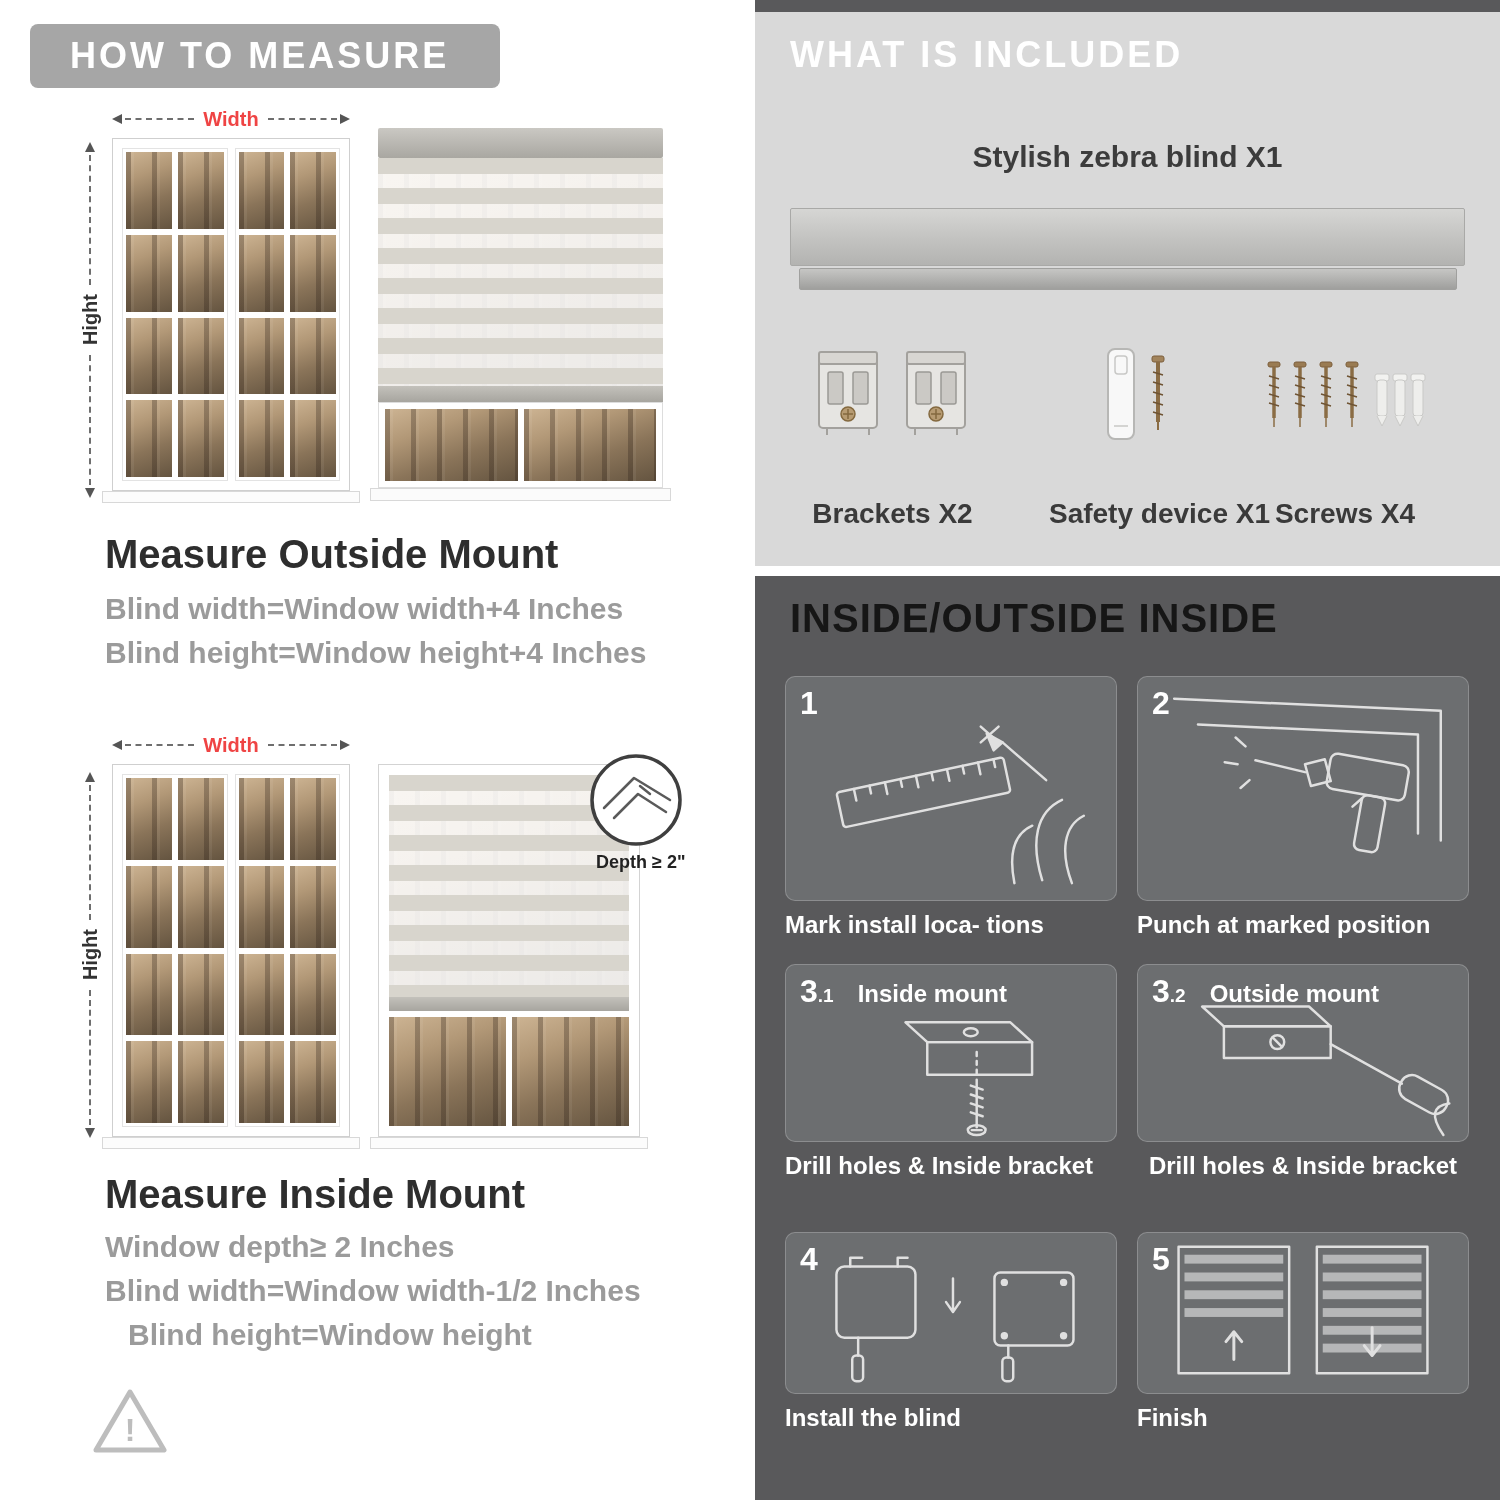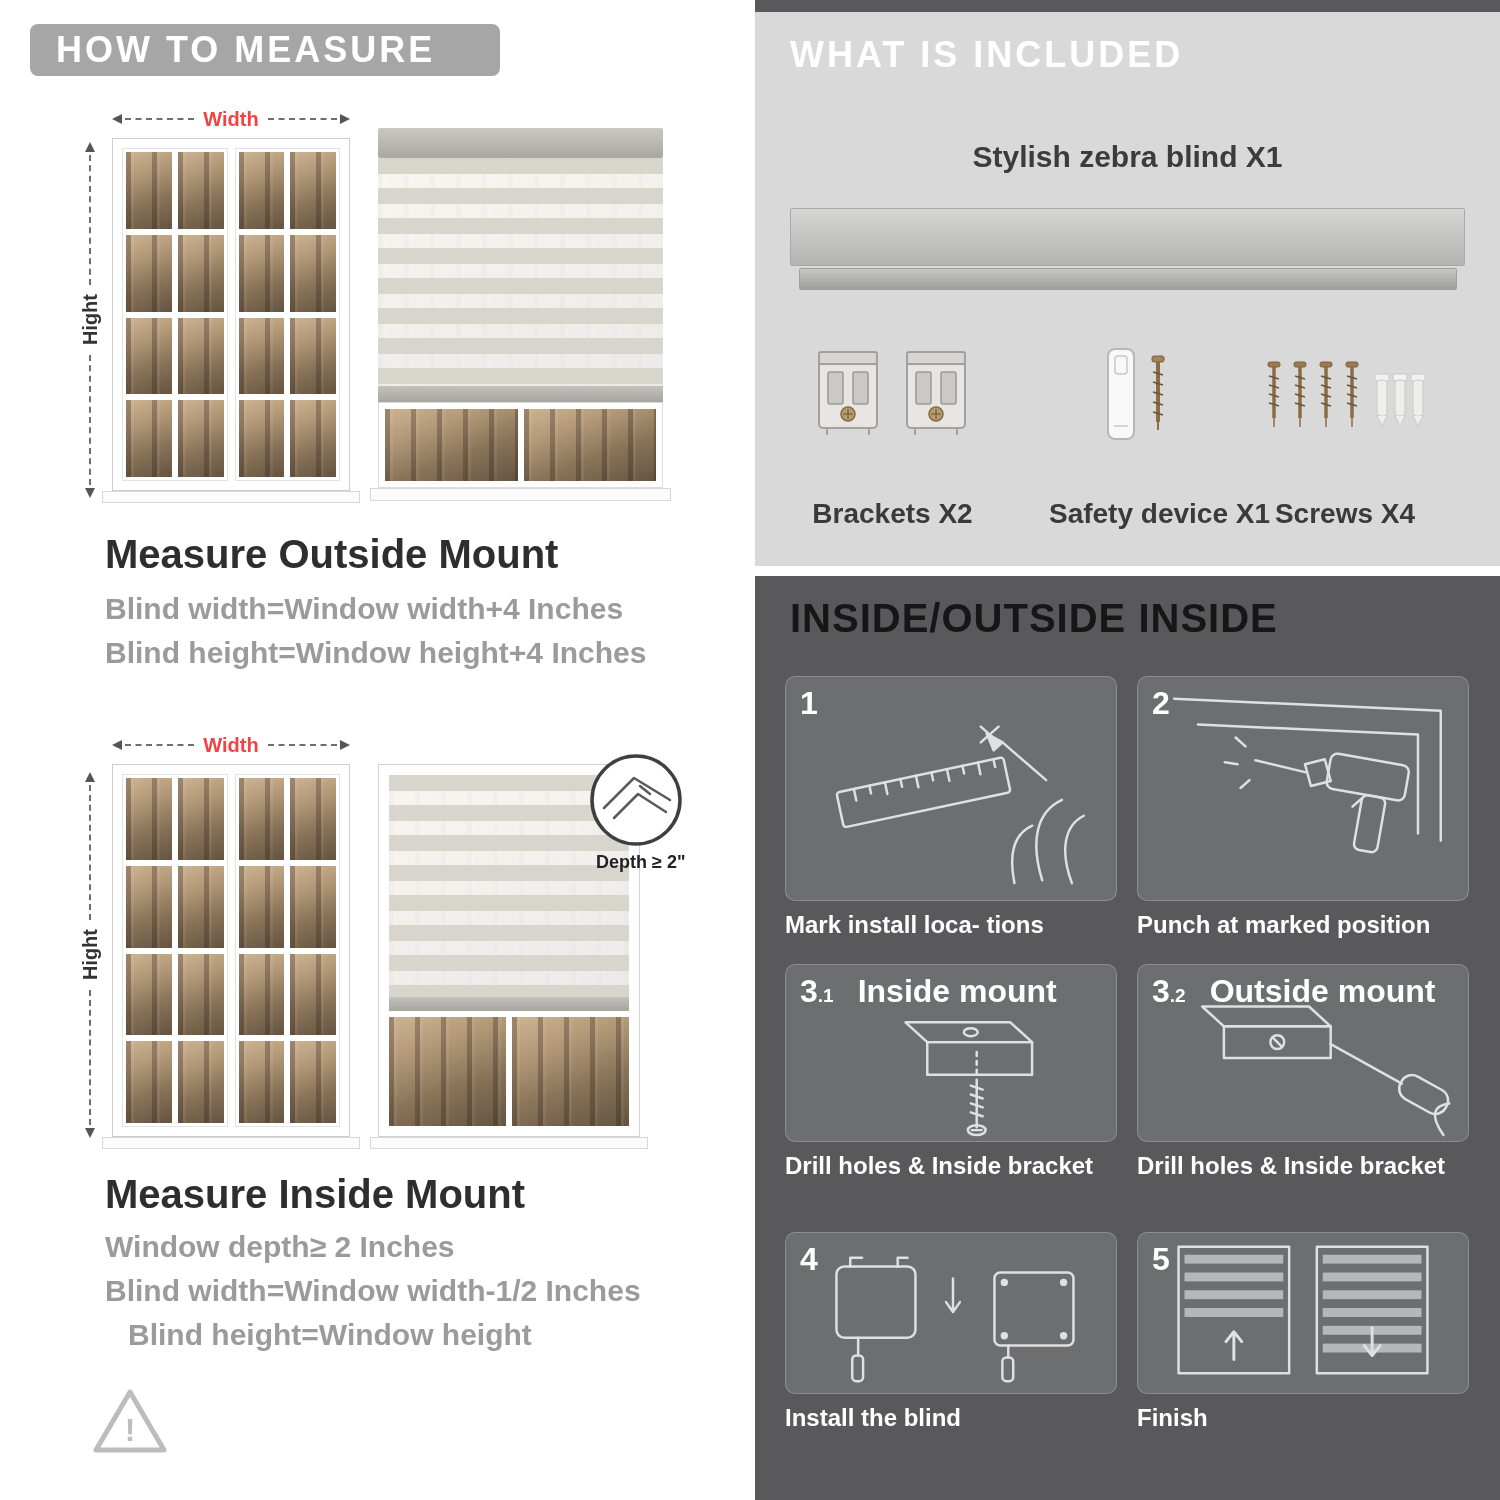--- a/index.html
+++ b/index.html
@@ -2,21 +2,21 @@
 <html><head>
 <meta charset="utf-8">
 <style>
   *{box-sizing:border-box;margin:0;padding:0}
   body{margin:0;background:#fff}
   .canvas{position:relative;width:1500px;height:1500px;background:#fff;overflow:hidden;
     font-family:"Liberation Sans",sans-serif;
     --photo: repeating-linear-gradient(90deg, rgba(44,32,24,0.30) 0 5px, rgba(255,255,255,0.06) 5px 8px, transparent 8px 26px),
              linear-gradient(160deg,#cdb493 0%,#b29877 30%,#8a7459 62%,#645440 100%);}
   .abs{position:absolute}
-  .pill{background:#a6a6a6;border-radius:8px;color:#fff;font-weight:bold;font-size:36px;letter-spacing:3px;display:flex;align-items:center;padding:0 26px;height:52px}
+  .pill{background:#a6a6a6;border-radius:8px;color:#fff;font-weight:bold;font-size:36px;letter-spacing:3px;display:flex;align-items:center;padding:0 40px;height:64px}
   .sec-title{font-size:40px;font-weight:bold;color:#2e2e2e;white-space:nowrap}
   .gray-line{font-size:30px;font-weight:bold;color:#9b9b9b;white-space:nowrap}
   .dim-h{display:flex;align-items:center;height:18px}
   .dim-v{display:flex;flex-direction:column;align-items:center;width:20px}
   .dash-h{flex:1;height:0;border-top:2px dashed #6e6e6e;margin:0 3px}
   .dash-v{flex:1;width:0;border-left:2px dashed #6e6e6e;margin:3px 0}
   .tri{width:0;height:0;display:block}
   .tri-l{border-top:5px solid transparent;border-bottom:5px solid transparent;border-right:10px solid #555}
   .tri-r{border-top:5px solid transparent;border-bottom:5px solid transparent;border-left:10px solid #555}
   .tri-u{border-left:5px solid transparent;border-right:5px solid transparent;border-bottom:10px solid #555}
@@ -41,21 +41,21 @@
   .inc-header{font-size:36px;font-weight:bold;color:#fff;letter-spacing:3px;white-space:nowrap}
   .product-label{font-size:30px;font-weight:bold;color:#3c3c3c;text-align:center;width:100%}
   .item-label{font-size:28px;font-weight:bold;color:#3a3a3a;text-align:center;white-space:nowrap}
   .mount-header{font-size:40px;font-weight:bold;color:#161616;letter-spacing:1px;white-space:nowrap}
   .step{position:absolute}
   .panel{position:relative;background:#6c6e70;border:1px solid rgba(255,255,255,0.22);border-radius:10px;overflow:hidden}
   .art{position:absolute;inset:0;width:100%;height:100%}
   .panel-head{position:absolute;top:8px;left:14px;display:flex;align-items:baseline;gap:24px;color:#fff}
   .num{font-size:32px;font-weight:bold}
   .num small{font-size:19px;font-weight:bold}
-  .inline-label{font-size:32px;font-weight:bold;white-space:nowrap}
+  .inline-label{font-size:24px;font-weight:bold;white-space:nowrap}
   .caption{margin-top:10px;font-size:24px;font-weight:bold;color:#fff;white-space:nowrap}
   .blindbar-top{background:linear-gradient(180deg,#d6d6d4 0%,#c2c2c0 55%,#b3b3b1 100%);border:1px solid #a9a9a7;border-radius:2px}
   .blindbar-bottom{background:linear-gradient(180deg,#c6c6c4,#9f9f9d);border:1px solid #a0a09e;border-radius:2px}
   .bang{position:absolute;left:0;top:26px;width:100%;text-align:center;font-size:32px;font-weight:bold;color:#bdbdbd}
   .depth-label{font-size:18px;font-weight:bold;color:#222;white-space:nowrap}
 </style>
 </head>
 <body>
 
 <div class="canvas">
@@ -330,21 +330,21 @@
           </g>
         </svg>
         <div class="panel-head">
           <span class="num"><b>3</b><small>.1</small></span>
           <span class="inline-label">Inside mount</span>
         </div>
       </div>
       <div class="caption">Drill holes &amp;  Inside bracket</div>
     </div>
 
-    <div class="step" style="left:382px;top:388px;width:332px;">
+    <div class="step" style="left:382px;top:388px;width:332px;text-align:center;">
       <div class="panel" style="height:178px;">
         <svg class="art" viewBox="0 0 332 178">
           <g stroke="#e0e0e0" stroke-width="2.5" fill="none" stroke-linecap="round" stroke-linejoin="round">
             <path d="M64,42 L172,42 L194,62 L86,62 Z"></path>
             <rect x="86" y="62" width="108" height="32"></rect>
             <circle cx="140" cy="78" r="7"></circle>
             <path d="M136,74 l8,8"></path>
             <path d="M194,80 L266,120"></path>
             <g transform="rotate(29 288 131)">
               <rect x="262" y="118" width="52" height="26" rx="12"></rect>

